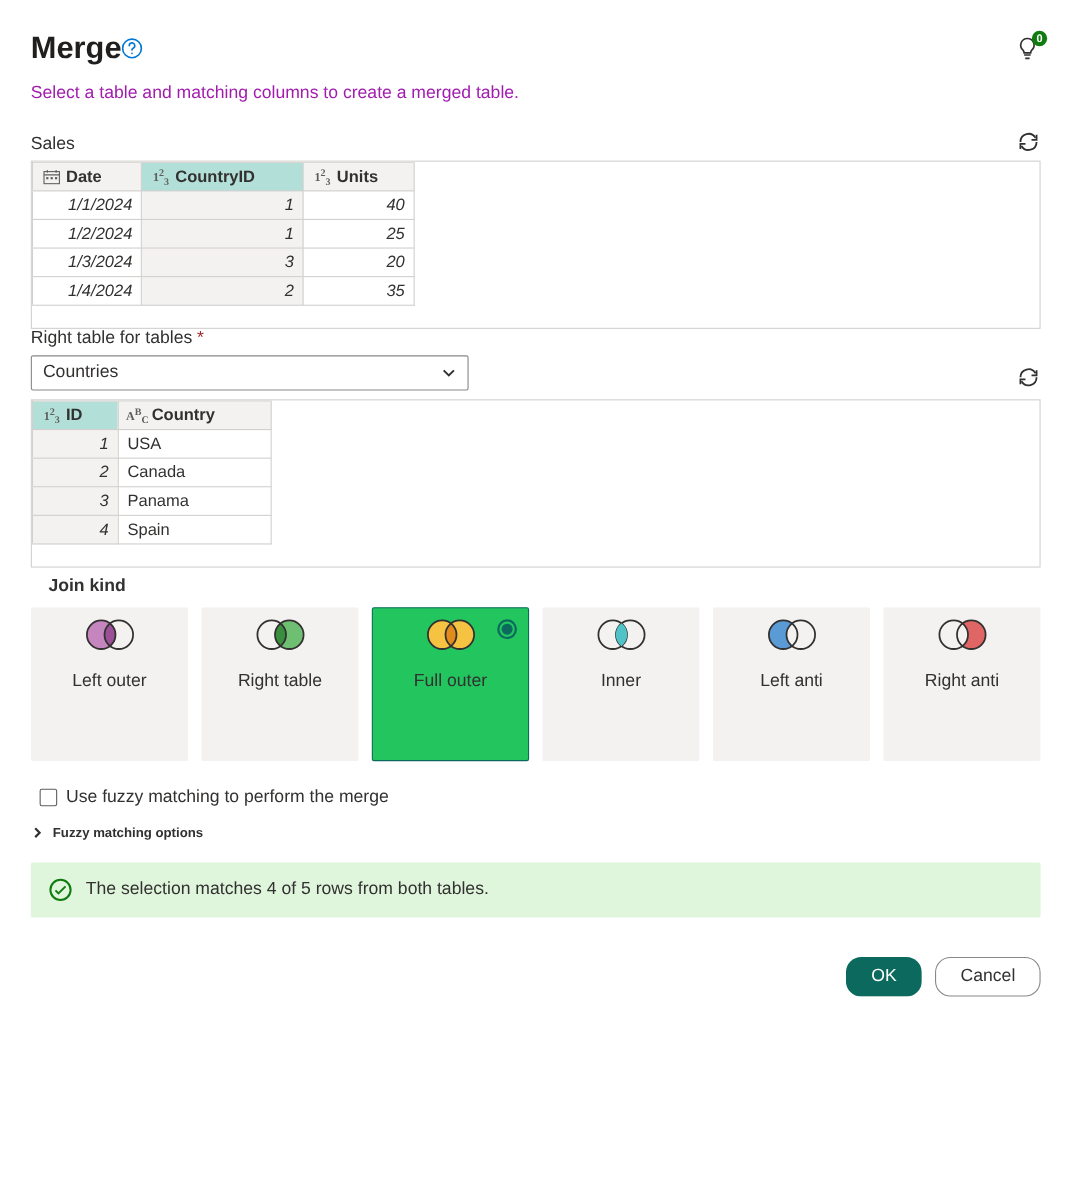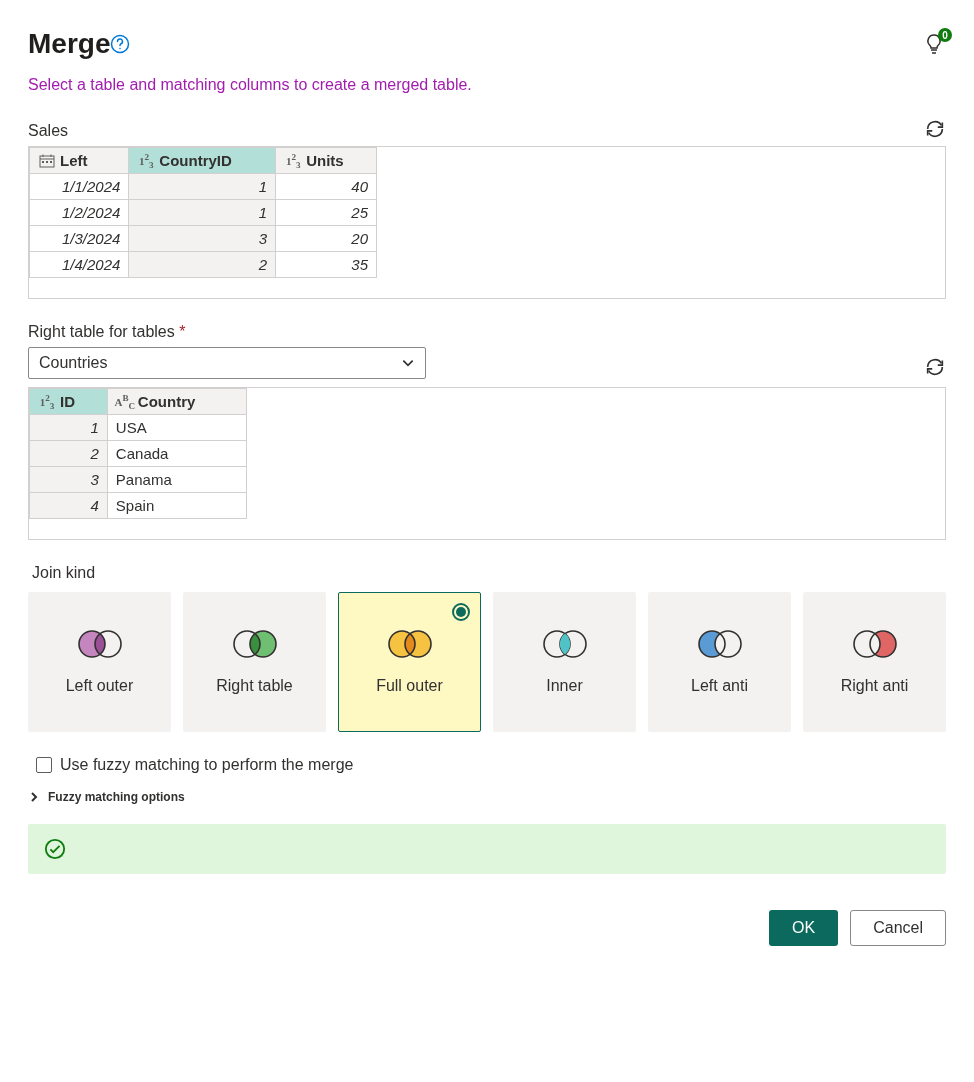--- a/index.html
+++ b/index.html
@@ -17,21 +17,21 @@
   .help-icon { width: 20px; height: 20px; color: #0078d4; cursor: pointer; display:flex; align-items:center; justify-content:center;}
   .bulb-wrap { position: relative; width:24px; height:24px; cursor:pointer; }
   .bulb-badge {
     position:absolute; top:-4px; right:-6px; background:#107c10; color:#fff;
     font-size:10px; border-radius:8px; min-width:14px; height:14px;
     display:flex; align-items:center; justify-content:center; padding:0 3px;
     font-weight:600;
   }
   .subtitle { font-size: 16px; color: #a21caf; margin: 16px 0 24px 0; }
 
-  .table-block { margin-bottom: 24px; }
+  .table-block { }
   .table-header-row { display:flex; align-items:flex-end; justify-content:space-between; margin-bottom:6px;}
   .table-name { font-size: 16px; color:#323130; }
   .field-label { font-size:16px; color:#323130; margin-bottom:6px; display:block; }
   .req { color:#a4262c; }
   .refresh-icon { width:22px; height:22px; cursor:pointer; }
 
   .preview-table {
     border: 1px solid #d2d0ce;
     border-collapse: collapse;
     width: 100%;
@@ -65,29 +65,29 @@
   .type-icon { width:18px; height:14px; display:inline-flex; align-items:center; justify-content:center; }
 
   .select-box {
     display:flex; align-items:center; justify-content:space-between;
     border:1px solid #8a8886; border-radius:2px; padding:6px 10px;
     width: 398px; font-size:16px; cursor:pointer; margin-bottom:8px;
     background:#fff;
   }
   .chev { width:14px; height:14px; }
 
-  .join-label { font-size:16px; margin: 8px 0 10px 4px; }
+  .join-label { font-size:16px; margin: 8px 0 10px 16px; font-weight: bold; }
   .join-grid { display:flex; gap:12px; }
   .join-card {
     width:148px; height:140px; background:#f3f2f1; border:1px solid transparent;
     border-radius:2px; display:flex; flex-direction:column; align-items:center;
-    justify-content:center; gap:12px; cursor:pointer; position:relative;
+    gap:12px; cursor:pointer; position:relative;
     padding: 8px;
   }
-  .join-card.selected { border-color:#0b6a5d; background:#fef9c3; }
+  .join-card.selected { border-color:#0b6a5d; background:#22c55e; }
   .join-card .radio {
     position:absolute; top:10px; right:10px; width:18px; height:18px;
     border-radius:50%; border:2px solid #0b6a5d; display:none;
     align-items:center; justify-content:center;
   }
   .join-card.selected .radio { display:flex; }
   .join-card .radio .dot { width:10px; height:10px; border-radius:50%; background:#0b6a5d; }
   .join-venn { width:52px; height:32px; }
   .join-name { font-size:16px; color:#323130; text-align:center; line-height:1.2; }
 
@@ -97,21 +97,21 @@
   .collapse-row .chev-right { width:12px; height:12px; }
 
   .status-banner {
     background:#dff6dd; border-radius:2px; padding:14px 16px;
     display:flex; align-items:center; gap:12px; font-size:16px; color:#323130;
     margin-bottom: 36px;
   }
   .status-check { width:22px; height:22px; color:#107c10; flex-shrink:0;}
 
   .footer { display:flex; justify-content:flex-end; gap:12px; }
-  .btn { font-size:16px; padding:8px 22px; border-radius:3px; cursor:pointer; border:1px solid transparent; }
+  .btn { font-size:16px; padding:8px 22px; border-radius:14px; cursor:pointer; border:1px solid transparent; }
   .btn-primary { background:#0b6a5d; color:#fff; }
   .btn-secondary { background:#fff; color:#323130; border-color:#8a8886; }
 </style>
 </head>
 <body>
 
 <div class="header-row">
   <div class="title-group">
     <h1>Merge</h1>
     <span class="help-icon">
@@ -154,21 +154,21 @@
                   <svg width="16" height="14" viewBox="0 0 16 14">
                     <rect x="1" y="2" width="14" height="11" fill="none" stroke="#605e5c"></rect>
                     <line x1="1" y1="5" x2="15" y2="5" stroke="#605e5c"></line>
                     <line x1="4" y1="0.5" x2="4" y2="3" stroke="#605e5c"></line>
                     <line x1="12" y1="0.5" x2="12" y2="3" stroke="#605e5c"></line>
                     <rect x="3" y="7" width="2" height="2" fill="#605e5c"></rect>
                     <rect x="7" y="7" width="2" height="2" fill="#605e5c"></rect>
                     <rect x="11" y="7" width="2" height="2" fill="#605e5c"></rect>
                   </svg>
                 </span>
-                <span>Left</span>
+                <span>Date</span>
               </span>
             </th>
             <th class="sel-col">
               <span class="th-inner">
                 <span class="type-icon">
                   <span style="font-size:11px;color:#605e5c;font-family:serif;">1<sup>2</sup><sub>3</sub></span>
                 </span>
                 <span>CountryID</span>
               </span>
             </th>
@@ -352,18 +352,19 @@
       <path d="M4 2l4 4-4 4" fill="none" stroke="#323130" stroke-width="2"></path>
     </svg>
   <span>Fuzzy matching options</span>
 </div>
 
 <div class="status-banner">
   <svg class="status-check" viewBox="0 0 24 24" fill="none" stroke="currentColor" stroke-width="2">
     <circle cx="12" cy="12" r="10"></circle>
     <path d="M7 12.5l3 3 7-7"></path>
   </svg>
+  <span>The selection matches 4 of 5 rows from both tables.</span>
 </div>
 
 <div class="footer">
   <button class="btn btn-primary">OK</button>
   <button class="btn btn-secondary">Cancel</button>
 </div>
 
 </body></html>

